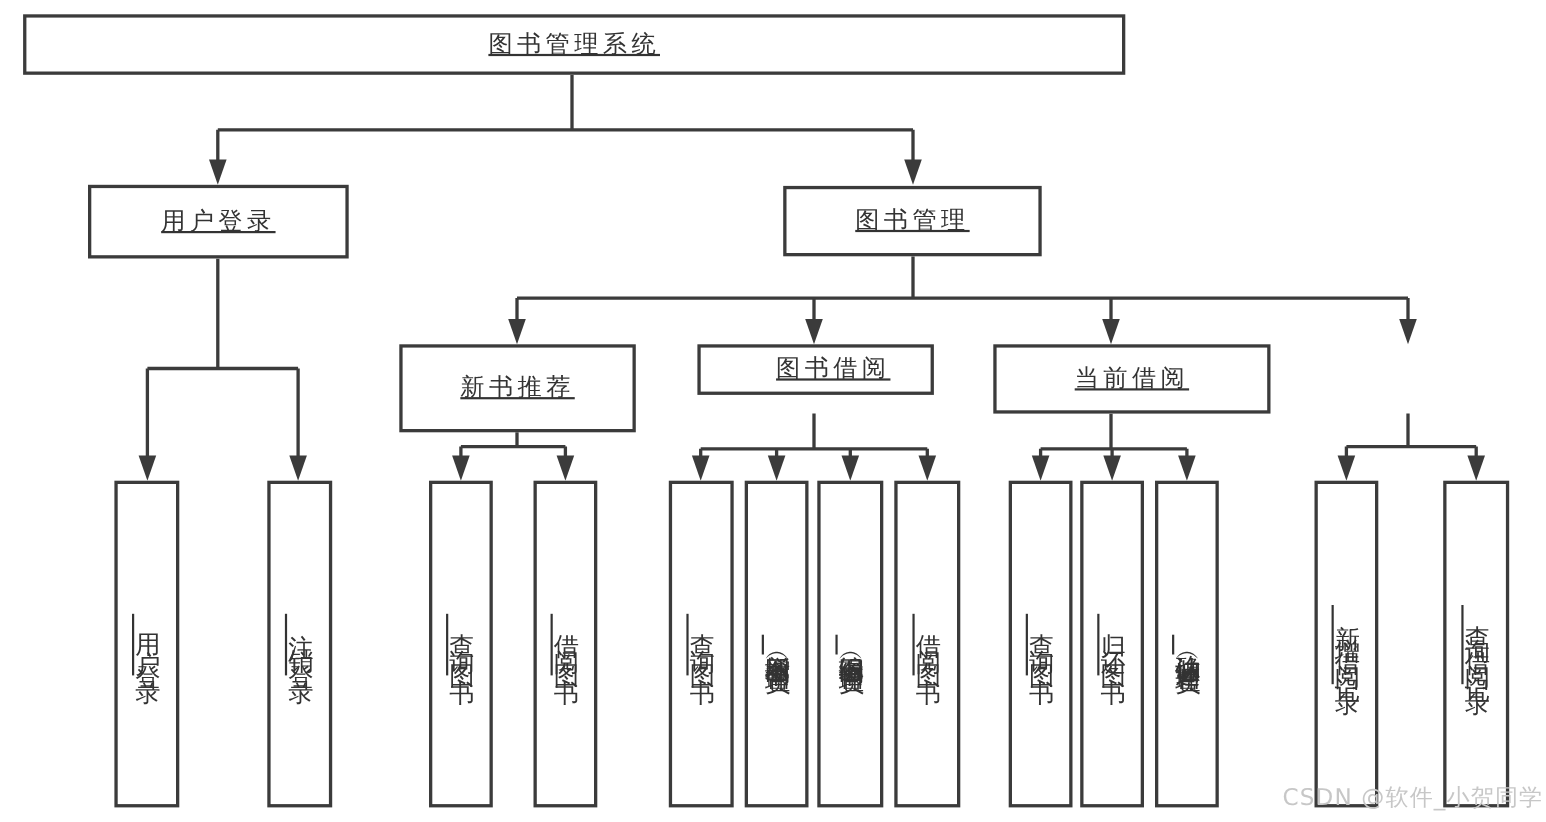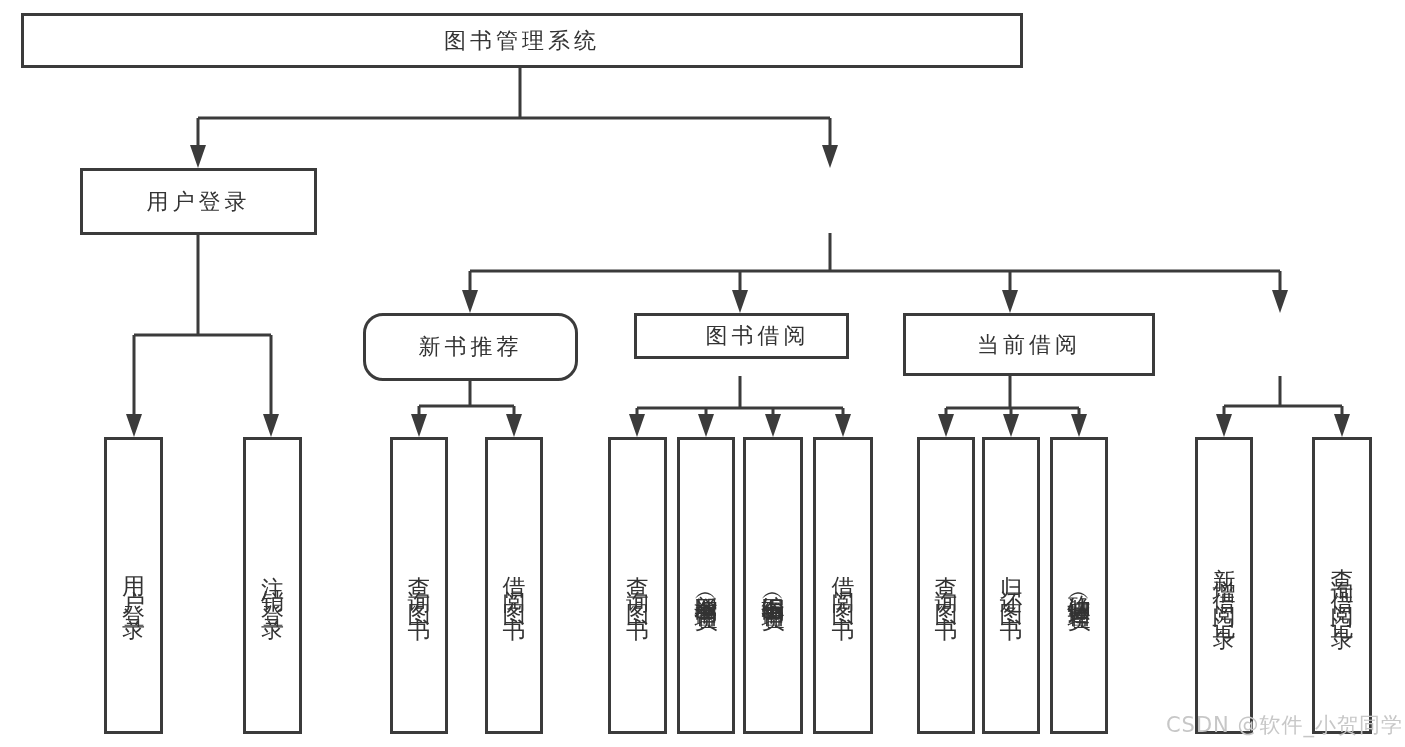--- a/index.html
+++ b/index.html
@@ -28,20 +28,21 @@
   .box {
     position: absolute;
     box-sizing: border-box;
     border: 3px solid var(--line, #3b3b3b);
     background: var(--box_bg, #fff);
     color: var(--text, #333);
     display: flex;
     align-items: center;
     justify-content: center;
     line-height: 1;
+    text-decoration: underline;
   }
   .h-box {
     font-size: 22px;
     letter-spacing: 4px;
     white-space: nowrap;
   }
   .v-box {
     writing-mode: vertical-rl;
     text-orientation: mixed;
     font-size: 23px;
@@ -100,22 +101,23 @@
     <polygon points="1079,437 1071,414 1087,414"></polygon>
 
     <path d="M1280 376 V406 M1224 406 H1342 M1224 406 V417 M1342 406 V417"></path>
     <polygon points="1224,437 1216,414 1232,414"></polygon>
     <polygon points="1342,437 1334,414 1350,414"></polygon>
   </svg>
 
   <div class="box h-box" style="left:21px; top:13px; width:1002px; height:55px;">图书管理系统</div>
 
   <div class="box h-box" style="left:80px; top:168px; width:237px; height:67px;">用户登录</div>
+  <div class="box h-box" style="left:712px; top:169px; width:235px; height:64px;">图书管理</div>
 
-  <div class="box h-box" style="left:363px; top:313px; width:215px; height:68px;border-radius:20px;">新书推荐</div>
+  <div class="box h-box" style="left:363px; top:313px; width:215px; height:80px;">新书推荐</div>
   <div class="box h-box" style="left:634px; top:313px; width:215px; height:46px;padding-left:32px;">图书借阅</div>
   <div class="box h-box" style="left:903px; top:313px; width:252px; height:63px;">当前借阅</div>
 
   <div class="box v-box" style="left:104px; width:59px;">用户登录</div>
   <div class="box v-box" style="left:243px; width:59px;">注销登录</div>
 
   <div class="box v-box" style="left:390px; width:58px;">查询图书</div>
   <div class="box v-box" style="left:485px; width:58px;">借阅图书</div>
 
   <div class="box v-box" style="left:608px; width:59px;">查询图书</div>

